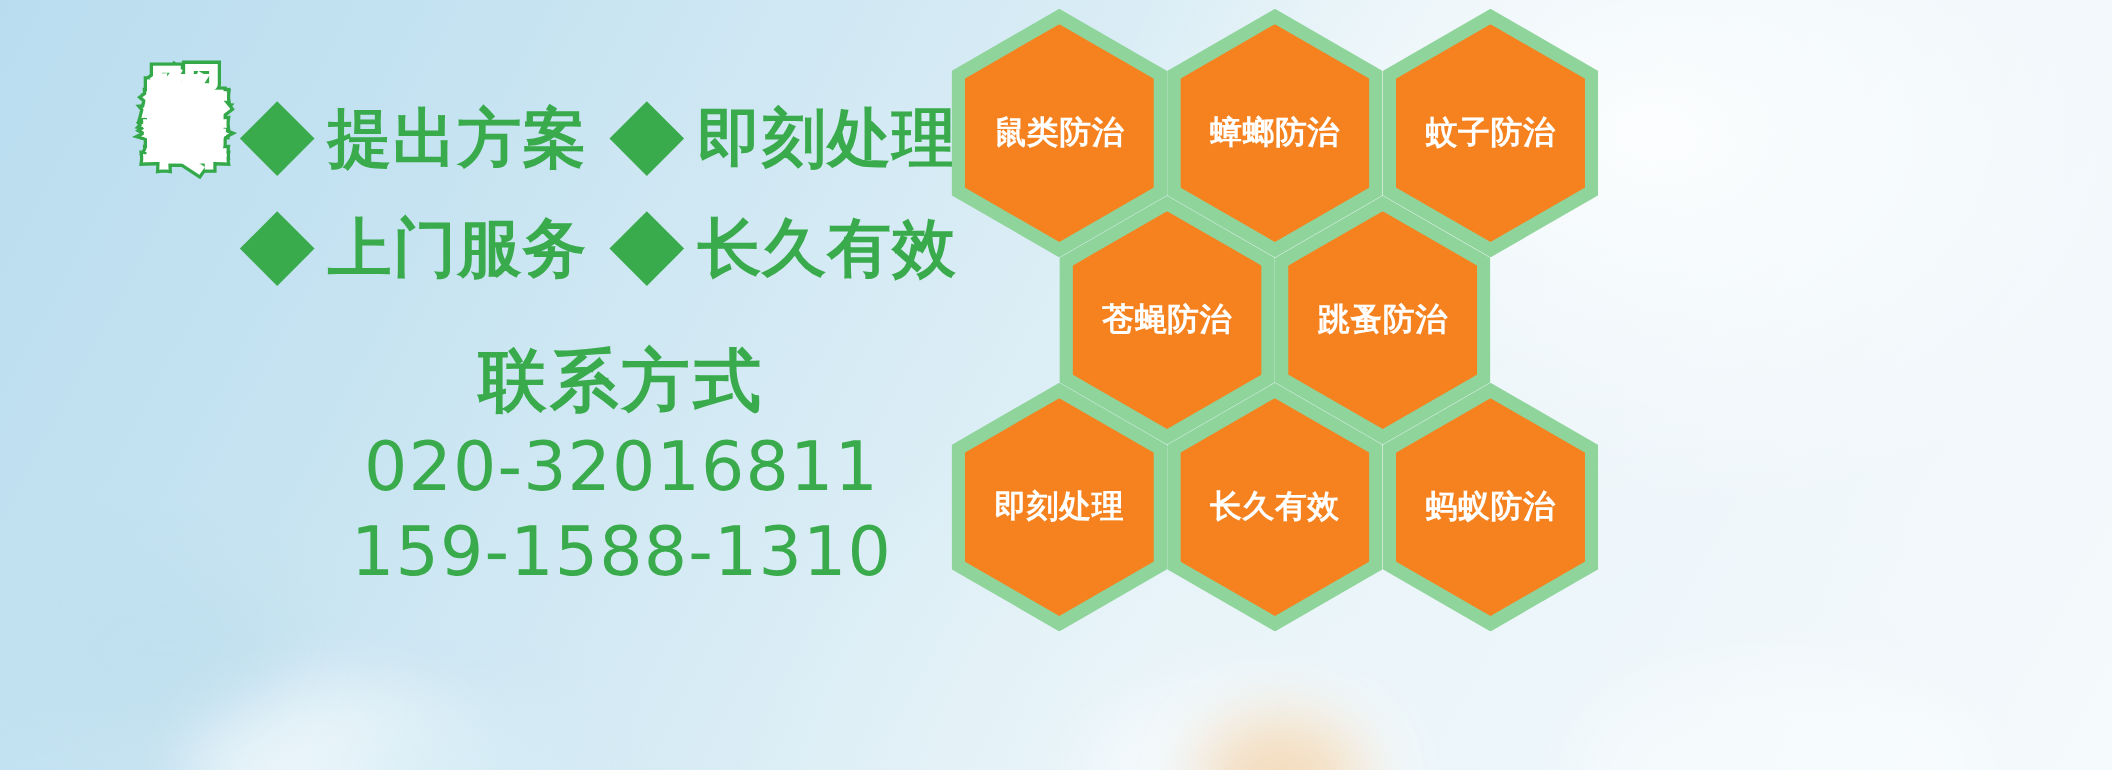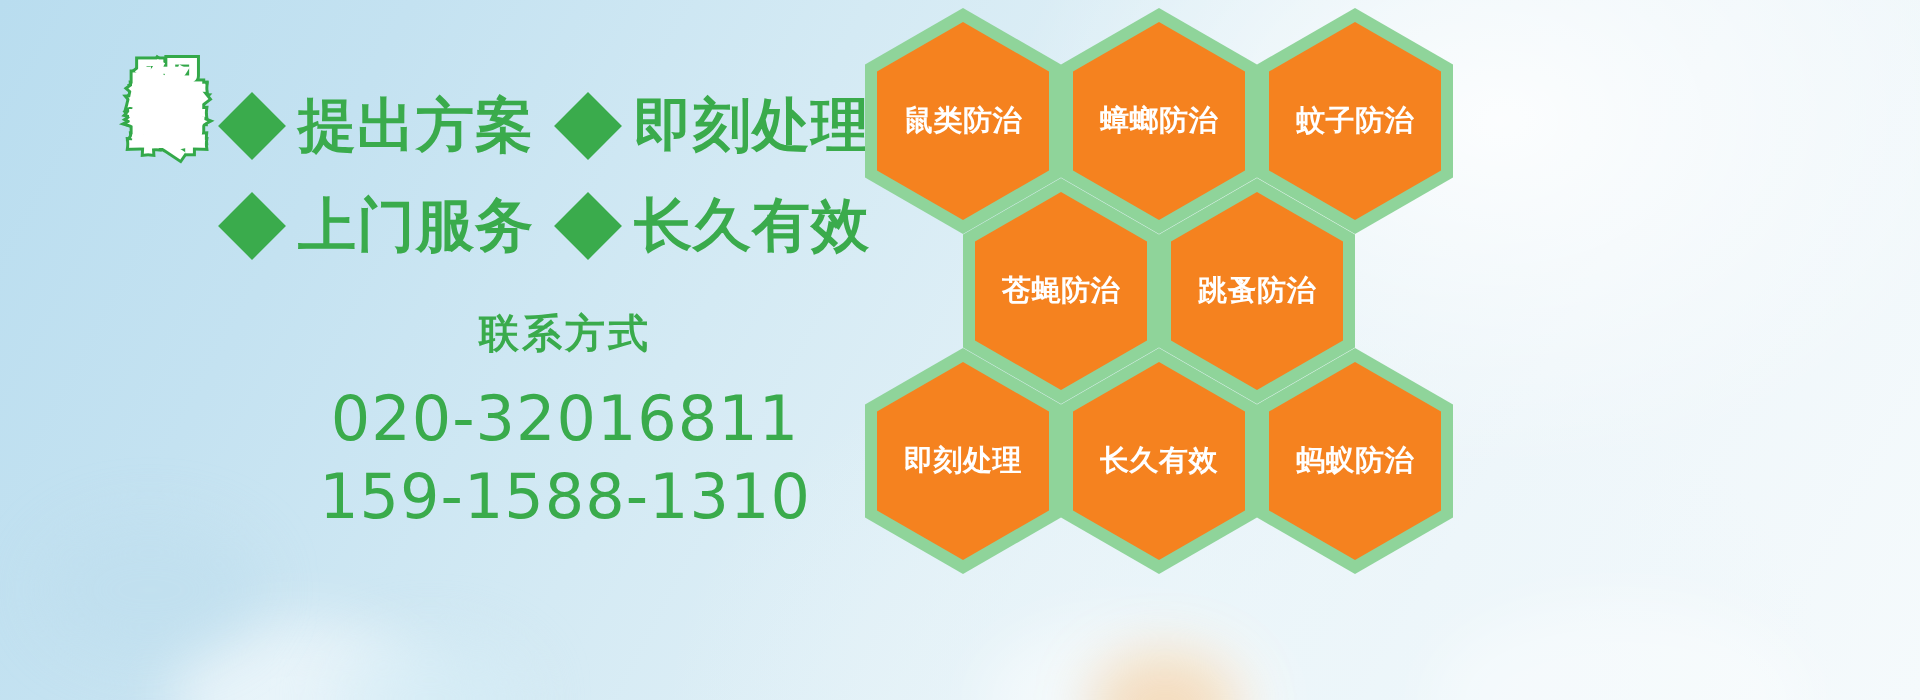--- a/index.html
+++ b/index.html
@@ -64,22 +64,22 @@
     background:#3aab4c;transform:rotate(45deg);
     margin-right:22px;flex:none;
   }
 
   
   .contact{
     position:absolute;left:300px;top:310px;width:530px;text-align:center;
     color:#3aab4c;
   }
   .contact-title{
-    font-size:40px;font-weight:bold;letter-spacing:3px;line-height:1.15;
-    margin-bottom:24px;
+    font-size:62px;font-weight:bold;letter-spacing:3px;line-height:1.15;
+    margin-bottom:4px;
   }
   .phone{
     font-size:62px;font-weight:normal;letter-spacing:1px;line-height:1.25;
     font-family:"DejaVu Sans","Liberation Sans",sans-serif;
   }
 
   
   .honeycomb{position:absolute;left:855px;top:0;width:620px;height:700px;}
   .hex{
     position:absolute;width:196px;height:226px;

